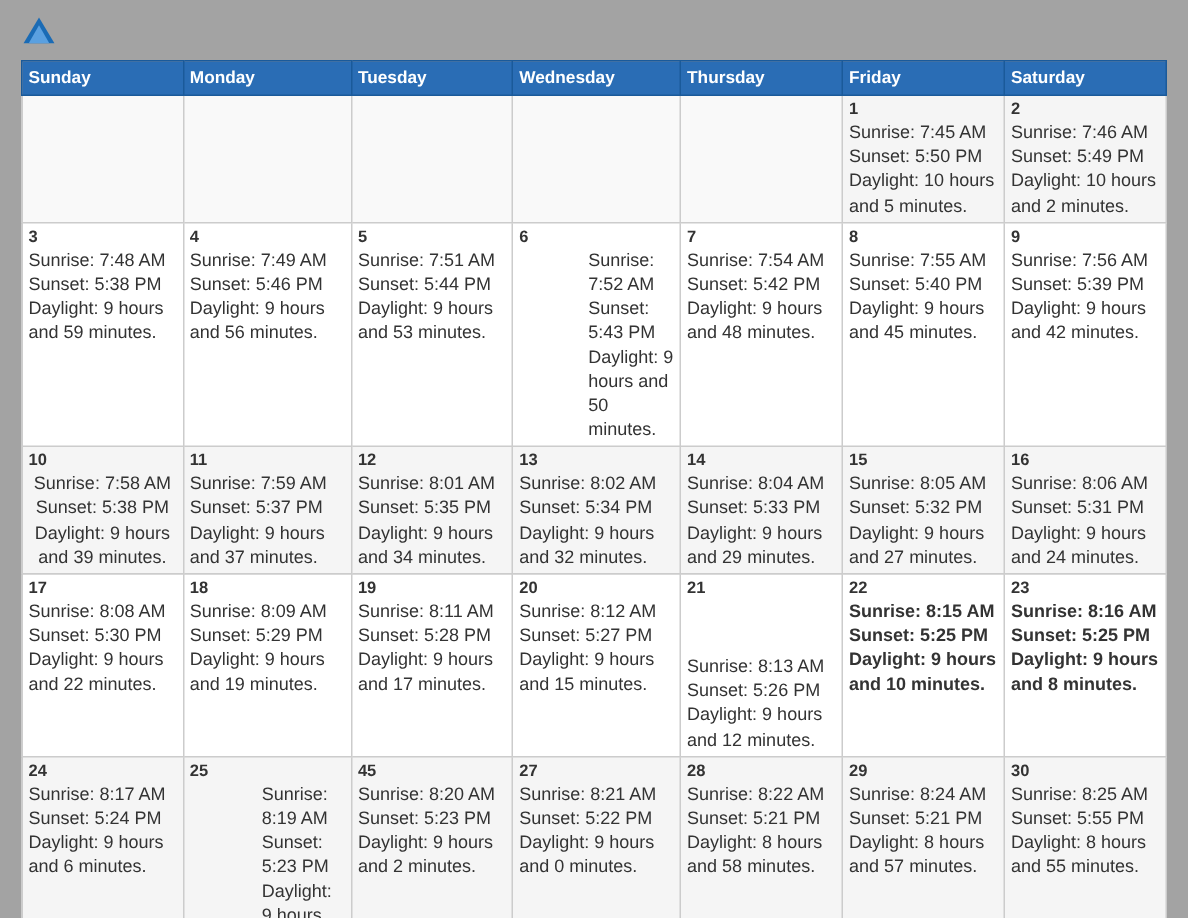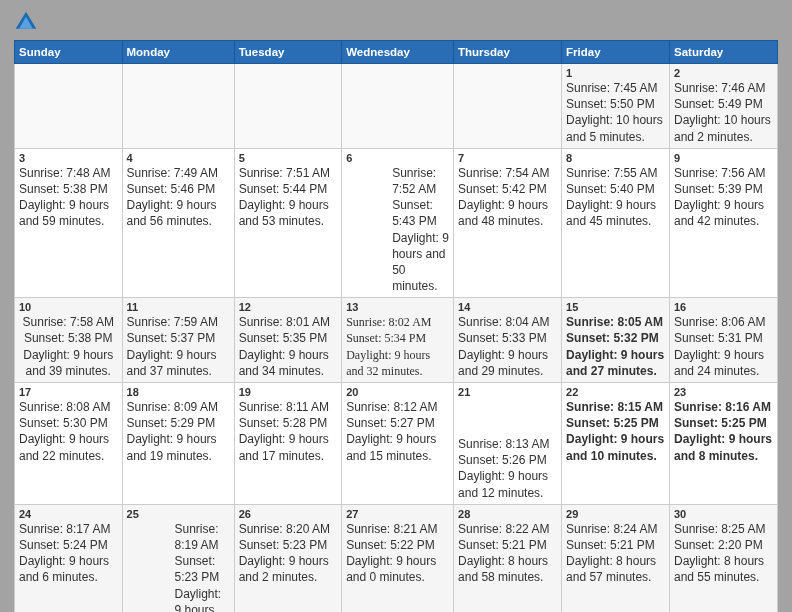--- a/index.html
+++ b/index.html
@@ -218,33 +218,33 @@
 Daylight: 9 hours and 37 minutes.</div>
           </td>
           <td>
             <span class="day-num">12</span>
             <div class="day-info" style="white-space: pre-line;">Sunrise: 8:01 AM
 Sunset: 5:35 PM
 Daylight: 9 hours and 34 minutes.</div>
           </td>
           <td>
             <span class="day-num">13</span>
-            <div class="day-info" style="white-space: pre-line; font-family: Liberation Serif, serif;">Sunrise: 8:02 AM
+            <div class="day-info" style="white-space: pre-line;">Sunrise: 8:02 AM
 Sunset: 5:34 PM
 Daylight: 9 hours and 32 minutes.</div>
           </td>
           <td>
             <span class="day-num">14</span>
             <div class="day-info" style="white-space: pre-line;">Sunrise: 8:04 AM
 Sunset: 5:33 PM
 Daylight: 9 hours and 29 minutes.</div>
           </td>
           <td>
             <span class="day-num">15</span>
-            <div class="day-info" style="white-space: pre-line; font-weight: bold;">Sunrise: 8:05 AM
+            <div class="day-info" style="white-space: pre-line;">Sunrise: 8:05 AM
 Sunset: 5:32 PM
 Daylight: 9 hours and 27 minutes.</div>
           </td>
           <td>
             <span class="day-num">16</span>
             <div class="day-info" style="white-space: pre-line;">Sunrise: 8:06 AM
 Sunset: 5:31 PM
 Daylight: 9 hours and 24 minutes.</div>
           </td>
         </tr>
@@ -299,21 +299,21 @@
 Sunset: 5:24 PM
 Daylight: 9 hours and 6 minutes.</div>
           </td>
           <td>
             <span class="day-num">25</span>
             <div class="day-info" style="white-space: pre-line; margin-left: 48px;">Sunrise: 8:19 AM
 Sunset: 5:23 PM
 Daylight: 9 hours and 4 minutes.</div>
           </td>
           <td>
-            <span class="day-num">26</span>
+            <span class="day-num">45</span>
             <div class="day-info" style="white-space: pre-line;">Sunrise: 8:20 AM
 Sunset: 5:23 PM
 Daylight: 9 hours and 2 minutes.</div>
           </td>
           <td>
             <span class="day-num">27</span>
             <div class="day-info" style="white-space: pre-line;">Sunrise: 8:21 AM
 Sunset: 5:22 PM
 Daylight: 9 hours and 0 minutes.</div>
           </td>
@@ -325,19 +325,19 @@
           </td>
           <td>
             <span class="day-num">29</span>
             <div class="day-info" style="white-space: pre-line;">Sunrise: 8:24 AM
 Sunset: 5:21 PM
 Daylight: 8 hours and 57 minutes.</div>
           </td>
           <td>
             <span class="day-num">30</span>
             <div class="day-info" style="white-space: pre-line;">Sunrise: 8:25 AM
-Sunset: 2:20 PM
+Sunset: 5:55 PM
 Daylight: 8 hours and 55 minutes.</div>
           </td>
         </tr>
       </tbody>
   </table>
 </div>
 
 </body></html>

